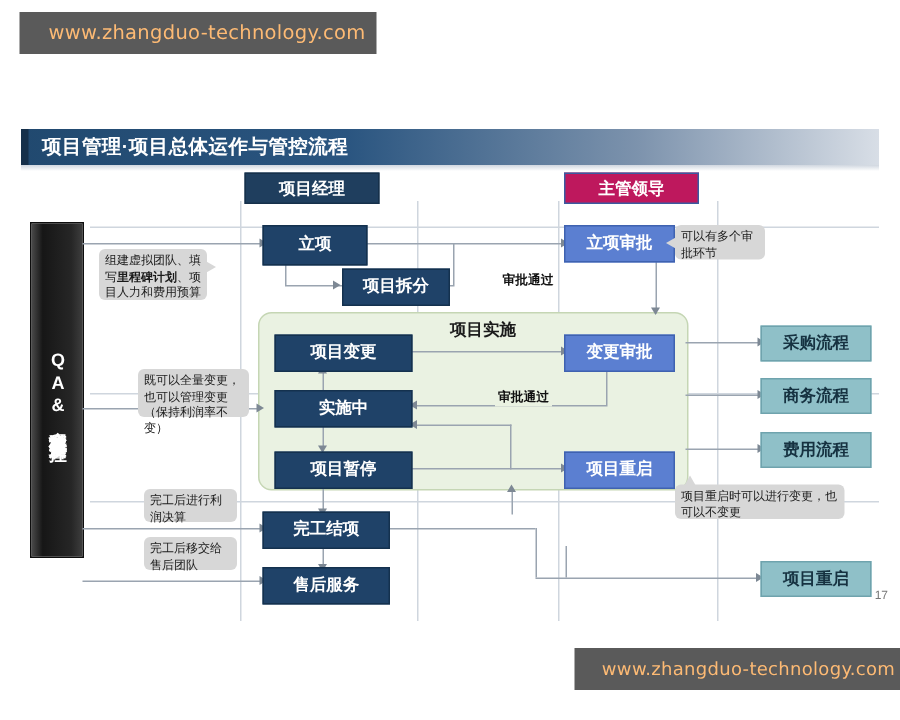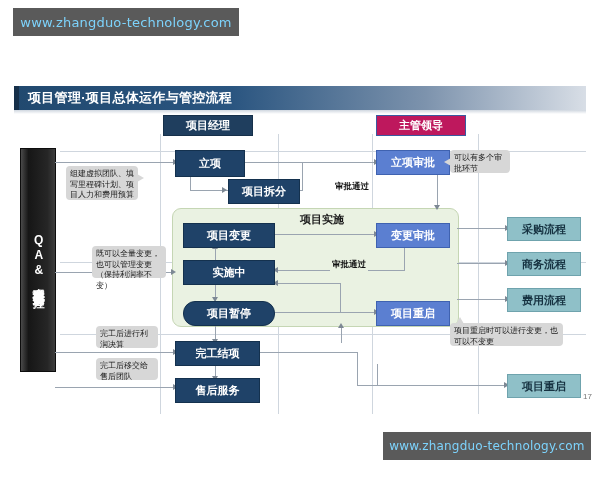--- a/index.html
+++ b/index.html
@@ -5,23 +5,23 @@
   html,body{margin:0;padding:0;}
   body{
     width:600px;height:480px;overflow:hidden;background:#ffffff;
     font-family:"Liberation Sans","DejaVu Sans",sans-serif;
     position:relative;
   }
   .slide{position:absolute;left:0;top:0;width:600px;height:480px;background:#fff;}
 
   
   .wm{
-    position:absolute;background:#5a5a5a;color:#7dd3fc;
+    position:absolute;background:#5a5a5a;color:#fdba74;
     display:flex;align-items:center;justify-content:center;
-    font-family:"DejaVu Sans",sans-serif;font-size:13px;letter-spacing:0.2px;
+    font-family:"DejaVu Sans",sans-serif;font-size:13px;letter-spacing:0.2px;padding-left:12px;
   }
   .wm-top{left:13px;top:8px;width:226px;height:28px;}
   .wm-bottom{left:383px;top:432px;width:208px;height:28px;font-size:12px;}
 
   
   .titlebar{
     position:absolute;left:14px;top:86px;width:572px;height:24px;
     background:linear-gradient(to right,#21496f 0%,#2a5580 38%,#7d93ad 72%,#d8dee6 100%);
   }
   .titlebar .accent{position:absolute;left:0;top:0;width:5px;height:24px;background:#16304a;}
@@ -75,21 +75,21 @@
   .node.dark{background:#1f4268;border:1px solid #14314e;color:#ffffff;}
   .node.blue{background:#5b7fd1;border:1px solid #3f62b0;color:#ffffff;}
   .node.teal{background:#8fc0c8;border:1px solid #6fa3ad;color:#163241;}
 
   
   .callout{
     position:absolute;background:#d7d7d7;border-radius:4px;
     color:#1a1a1a;font-size:8px;line-height:1.32;padding:3px 4px;
     box-sizing:border-box;
   }
-  .callout b{font-weight:normal;}
+  .callout b{font-weight:bold;}
   .callout .tail{position:absolute;width:0;height:0;}
   .tail-r{right:-6px;top:8px;border-top:4px solid transparent;border-bottom:4px solid transparent;border-left:7px solid #d7d7d7;}
   .tail-l{left:-6px;top:8px;border-top:4px solid transparent;border-bottom:4px solid transparent;border-right:7px solid #d7d7d7;}
   .tail-tl{left:6px;top:-6px;border-left:4px solid transparent;border-right:4px solid transparent;border-bottom:7px solid #d7d7d7;}
 
   
   .edge-label{
     position:absolute;font-size:8.5px;font-weight:bold;color:#111;
     background:#ffffff;padding:0 2px;white-space:nowrap;
   }
@@ -203,21 +203,21 @@
   <div class="arrow ar-r" style="left:505px;top:225px;"></div>
   <div class="conn ch" style="left:457px;top:263px;width:50px;"></div>
   <div class="arrow ar-r" style="left:505px;top:260px;"></div>
   <div class="conn ch" style="left:457px;top:299px;width:50px;"></div>
   <div class="arrow ar-r" style="left:505px;top:296px;"></div>
 
   <div class="node dark" style="left:175px;top:150px;width:68px;height:25px;">立项</div>
   <div class="node dark" style="left:228px;top:179px;width:70px;height:23px;">项目拆分</div>
   <div class="node dark" style="left:183px;top:223px;width:90px;height:23px;">项目变更</div>
   <div class="node dark" style="left:183px;top:260px;width:90px;height:23px;">实施中</div>
-  <div class="node dark" style="left:183px;top:301px;width:90px;height:23px;border-radius:12px;">项目暂停</div>
+  <div class="node dark" style="left:183px;top:301px;width:90px;height:23px;">项目暂停</div>
   <div class="node dark" style="left:175px;top:341px;width:83px;height:23px;">完工结项</div>
   <div class="node dark" style="left:175px;top:378px;width:83px;height:23px;">售后服务</div>
 
   <div class="node blue" style="left:376px;top:150px;width:72px;height:23px;">立项审批</div>
   <div class="node blue" style="left:376px;top:223px;width:72px;height:23px;">变更审批</div>
   <div class="node blue" style="left:376px;top:301px;width:72px;height:23px;">项目重启</div>
 
   <div class="node teal" style="left:507px;top:217px;width:72px;height:22px;">采购流程</div>
   <div class="node teal" style="left:507px;top:252px;width:72px;height:22px;">商务流程</div>
   <div class="node teal" style="left:507px;top:288px;width:72px;height:22px;">费用流程</div>

